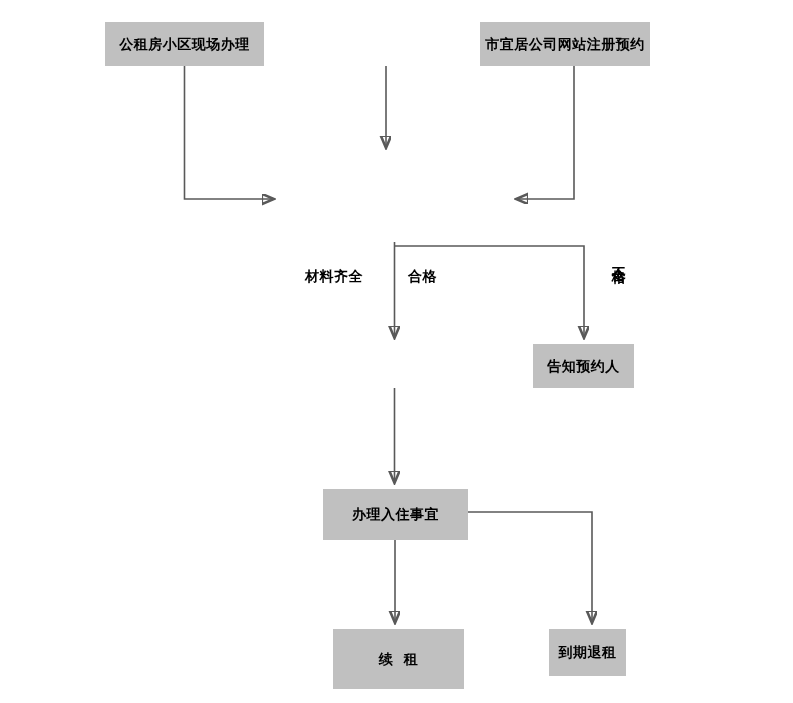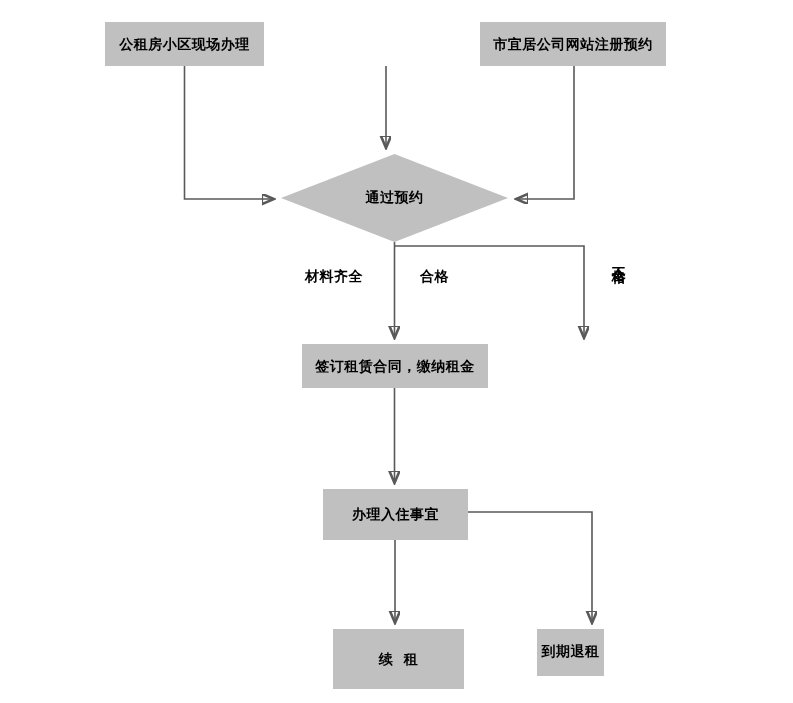--- a/index.html
+++ b/index.html
@@ -109,37 +109,31 @@
     <path d="M394.5,388 L394.5,483" marker-end="url(#arrowhead)"></path>
 
     <path d="M395,537 L395,623" marker-end="url(#arrowhead)"></path>
 
     <path d="M468,512 L592,512 L592,623" marker-end="url(#arrowhead)"></path>
   </svg>
 
   <div class="node" style="left:105px;top:22px;width:159px;height:44px;">公租房小区现场办理</div>
 
 
-  <div class="node" style="left:480px;top:22px;width:186px;height:44px;">市宜居公司网站注册预约</div>
+  <div class="node" style="left:480px;top:22px;width:170px;height:44px;">市宜居公司网站注册预约</div>
 
-  <div class="diamond-wrap" style="left:281px;top:154px;width:227px;height:88px;">
-    <svg width="227" height="88" viewBox="0 0 227 88">
-      <polygon points="113.5,0 227,44 113.5,88 0,44" fill="#c0c0c0" stroke="none"></polygon>
-    </svg>
-    <div class="diamond-label">通过预约</div>
-  </div>
 
   <div class="edge-label" style="left:305px;top:268px;">材料齐全</div>
 
-  <div class="edge-label" style="left:420px;top:268px;">合格</div>
+  <div class="edge-label" style="left:408px;top:268px;">合格</div>
 
   <div class="edge-label vertical" style="left:608px;top:255px;">不合格</div>
 
-  <div class="node" style="left:302px;top:344px;width:186px;height:44px;">签订租赁合同，缴纳租金</div>
 
+  <div class="node" style="left:533px;top:344px;width:101px;height:44px;">告知预约人</div>
 
   <div class="node" style="left:323px;top:489px;width:145px;height:51px;">办理入住事宜</div>
 
   <div class="node" style="left:333px;top:629px;width:131px;height:60px;">续  租</div>
 
-  <div class="node" style="left:537px;top:629px;width:67px;height:47px;font-family:Liberation Mono, monospace;">到期退租</div>
+  <div class="node" style="left:549px;top:629px;width:77px;height:47px;">到期退租</div>
 
 </div>
 
 </body></html>

